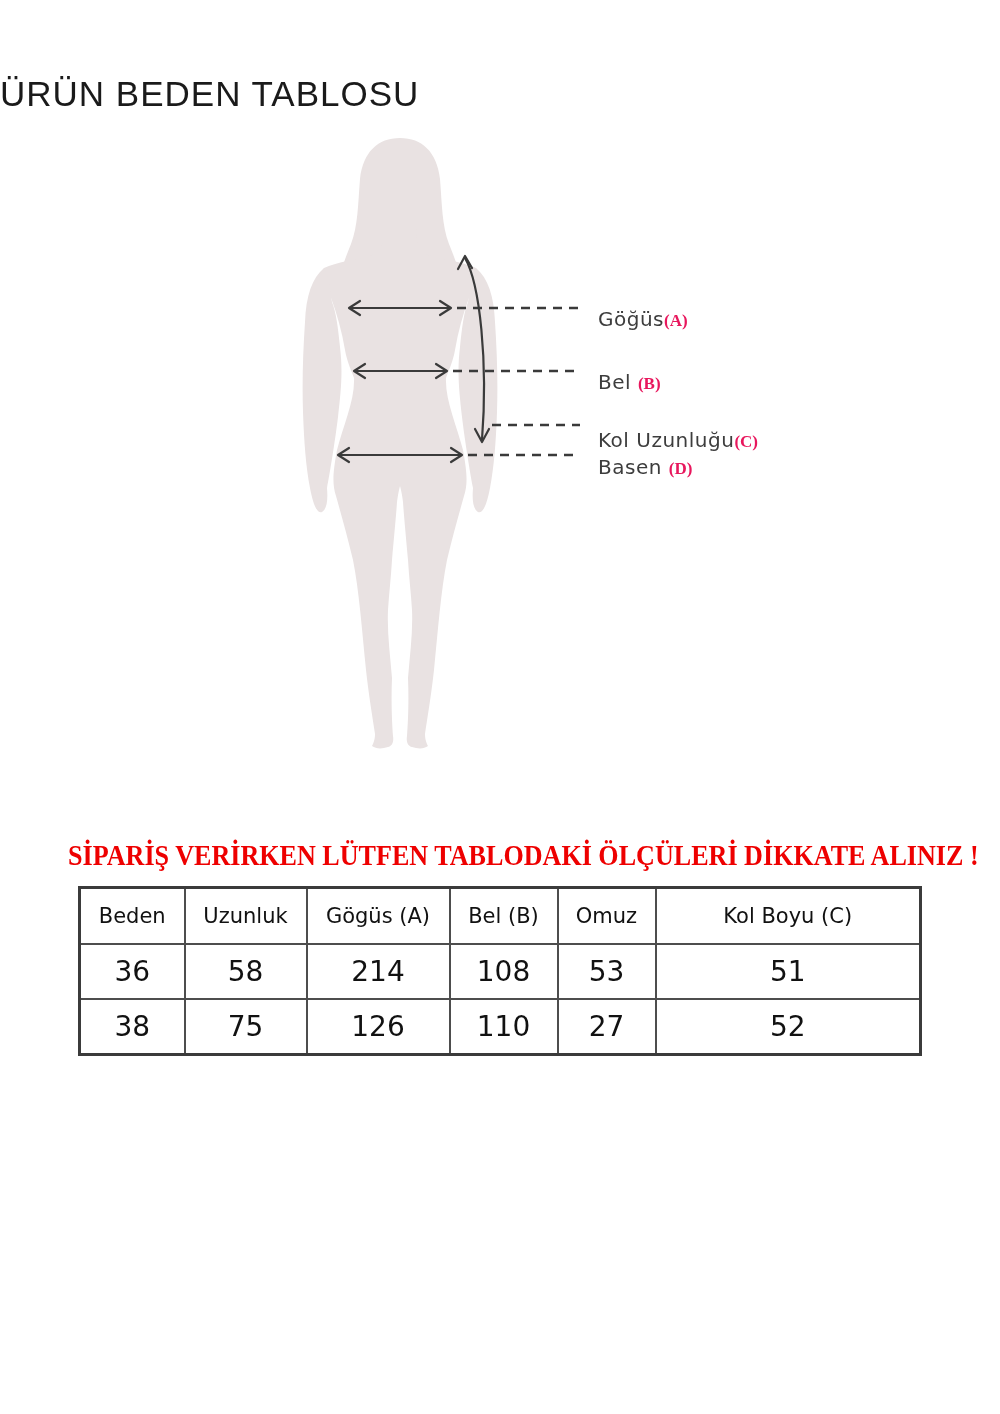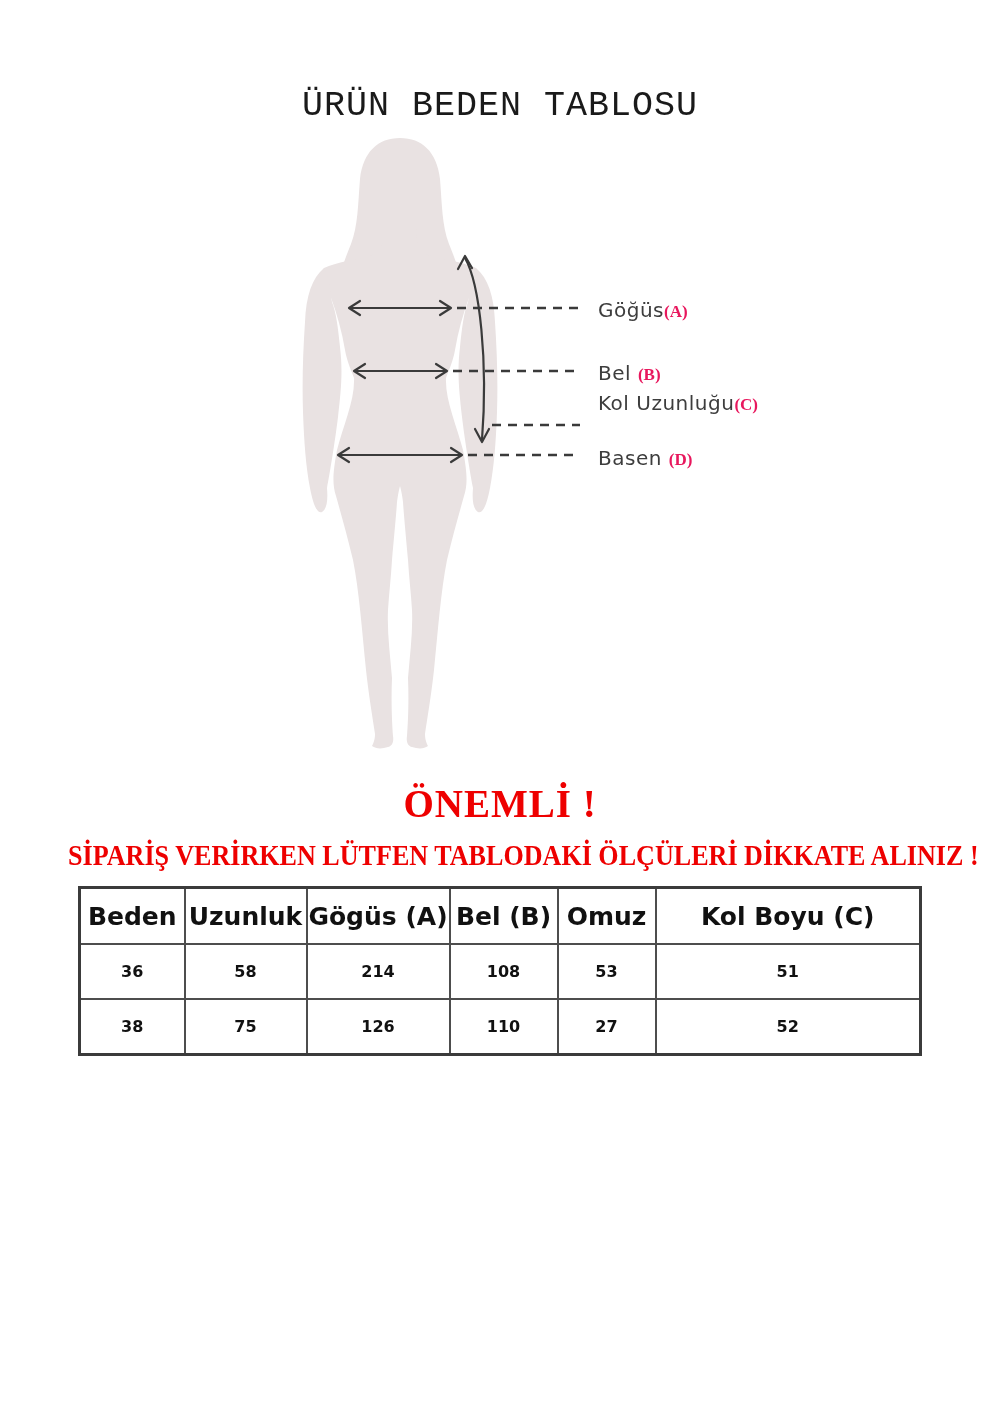--- a/index.html
+++ b/index.html
@@ -10,55 +10,55 @@
     background: #ffffff;
     overflow: hidden;
     font-family: "DejaVu Sans", "Liberation Sans", sans-serif;
   }
 
   
   .page-title {
     position: absolute;
     top: 74px; left: 0;
     width: 100%;
-    text-align: center;
-    font-family: Liberation Mono, monospace;
+    text-align: left;
+    font-family: Liberation Sans, sans-serif;
     font-size: 35px;
     letter-spacing: 1px;
     color: #1a1a1a;
-    margin-top: 12px;
   }
 
   
   .diagram {
     position: absolute;
     left: 280px; top: 132px;
     width: 460px; height: 620px;
   }
   .measure-label {
     position: absolute;
     left: 598px;
     height: 26px;
-    line-height: 30px;
+    line-height: 37px;
     white-space: pre;
     font-family: "DejaVu Sans", sans-serif;
     font-size: 20px;
     letter-spacing: 0.5px;
     color: #3d3d3d;
+    margin-top: 6px;
   }
   .measure-label .code {
     font-family: "Liberation Serif", "DejaVu Serif", serif;
     font-weight: bold;
     font-size: 17px;
     color: #e8175d;
     letter-spacing: 0;
   }
   .lbl-a { top: 295px; }
   .lbl-b { top: 358px; }
-  .lbl-c { top: 388px; }
+  .lbl-c { top: 416px; }
   .lbl-d { top: 443px; text-align: right; }
 
   
   .warning-heading {
     position: absolute;
     top: 781px; left: 0;
     width: 100%;
     text-align: center;
     font-family: "Liberation Serif", "DejaVu Serif", serif;
     font-weight: bold;
@@ -95,28 +95,28 @@
   table.size-table th, table.size-table td {
     border: 2px solid #4d4d4d;
     text-align: center;
     vertical-align: middle;
     color: #111111;
     padding: 0;
   }
   table.size-table th {
     height: 54px;
     font-family: "DejaVu Sans", sans-serif;
-    font-weight: bold;
-    font-size: 25px;
+    font-weight: normal;
+    font-size: 21px;
   }
   table.size-table td {
     height: 53px;
     font-family: "DejaVu Sans", sans-serif;
-    font-weight: bold;
-    font-size: 16px;
+    font-weight: normal;
+    font-size: 28px;
   }
 </style>
 </head>
 <body>
 
 <div class="page">
 
   <div class="page-title">ÜRÜN BEDEN TABLOSU</div>
 
   <div class="diagram">
@@ -192,21 +192,20 @@
         </g>
       </g>
     </svg>
   </div>
 
   <div class="measure-label lbl-a"><span>Göğüs</span><span class="code">(A)</span></div>
   <div class="measure-label lbl-b"><span>Bel </span><span class="code">(B)</span></div>
   <div class="measure-label lbl-c"><span>Kol Uzunluğu</span><span class="code">(C)</span></div>
   <div class="measure-label lbl-d"><span>Basen </span><span class="code">(D)</span></div>
 
-  <div class="warning-heading">ÖNEMLİ !</div>
   <div class="warning-subheading"><span>SİPARİŞ VERİRKEN LÜTFEN TABLODAKİ ÖLÇÜLERİ DİKKATE ALINIZ !</span></div>
 
   <table class="size-table">
     <colgroup>
       <col style="width:105px">
         <col style="width:122px">
         <col style="width:143px">
       <col style="width:108px">
         <col style="width:98px">
         <col>

